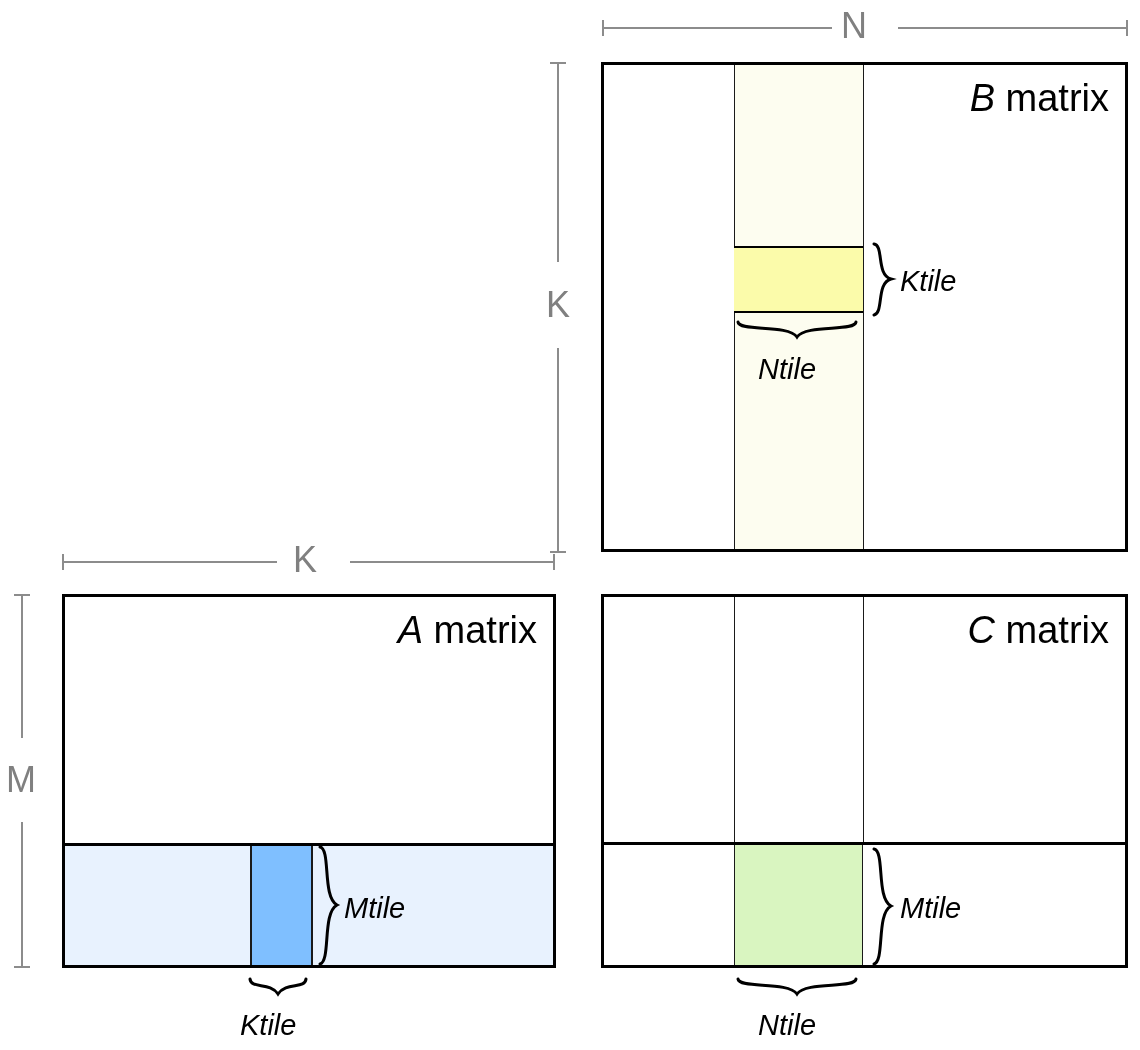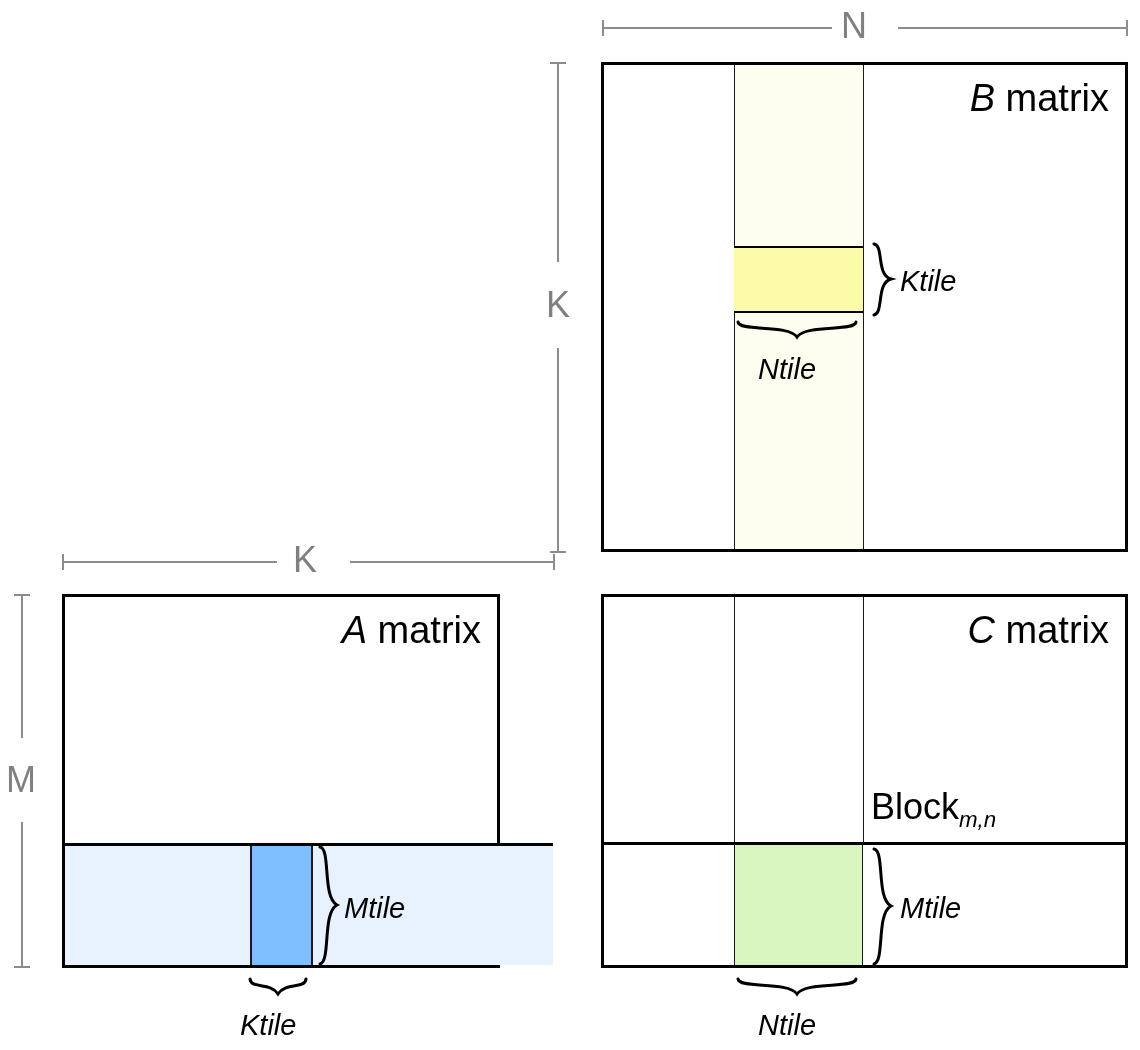--- a/index.html
+++ b/index.html
@@ -90,21 +90,21 @@
   </div>
 
   <div>
     <div class="cap-h" style="left:14px;top:594px;"></div>
     <div class="dim-v" style="left:21px;top:594px;height:144px;"></div>
     <div class="dim-v" style="left:21px;top:822px;height:145px;"></div>
     <div class="cap-h" style="left:14px;top:966px;"></div>
     <div class="dimlabel" style="left:6px;top:762px;">M</div>
   </div>
 
-  <div class="matrix" style="left:62px;top:594px;width:438px;height:374px;padding-left:32px;">
+  <div class="matrix" style="left:62px;top:594px;width:494px;height:374px;padding-left:32px;">
 
     <div class="fill" style="left:0px;top:246px;width:488px;height:122px;background:#e8f2fe;border-top:3px solid #000;"></div>
 
     <div class="fill" style="left:185px;top:249px;width:63px;height:119px;background:#7fbfff;border-left:2px solid #1a1a1a;border-right:2px solid #1a1a1a;"></div>
 
     <div class="mtitle" style="right:16px;top:12px;">
       <span class="ital">A</span>&nbsp;<span>matrix</span>
     </div>
   </div>
 
@@ -129,23 +129,20 @@
 
     <div class="hdiv" style="left:0px;top:245px;width:521px;"></div>
 
     <div class="fill" style="left:130px;top:248px;width:129px;height:120px;background:#d9f5c0;border-left:1px solid #1a1a1a;border-right:1px solid #1a1a1a;"></div>
 
     <div class="mtitle" style="right:16px;top:12px;margin-left:6px;">
       <span class="ital">C</span>&nbsp;<span>matrix</span>
     </div>
   </div>
 
-  <div class="mtitle" style="left:871px;top:786px;font-size:36px;">
-    <span>Block</span><span class="sub">m,n</span>
-  </div>
 
   <div class="brace" style="left:870px;top:847px;">
     <svg width="26" height="120" viewBox="0 0 26 120" aria-hidden="true">
       <path d="M4 2 C15 4 6 51 21 59 C6 67 15 114 4 117" fill="none" stroke="#000" stroke-width="3" stroke-linecap="round"></path>
     </svg>
   </div>
   <div class="tlabel" style="left:900px;top:892px;">Mtile</div>
 
   <div class="brace" style="left:736px;top:975px;">
     <svg width="126" height="24" viewBox="0 0 126 24" aria-hidden="true">

